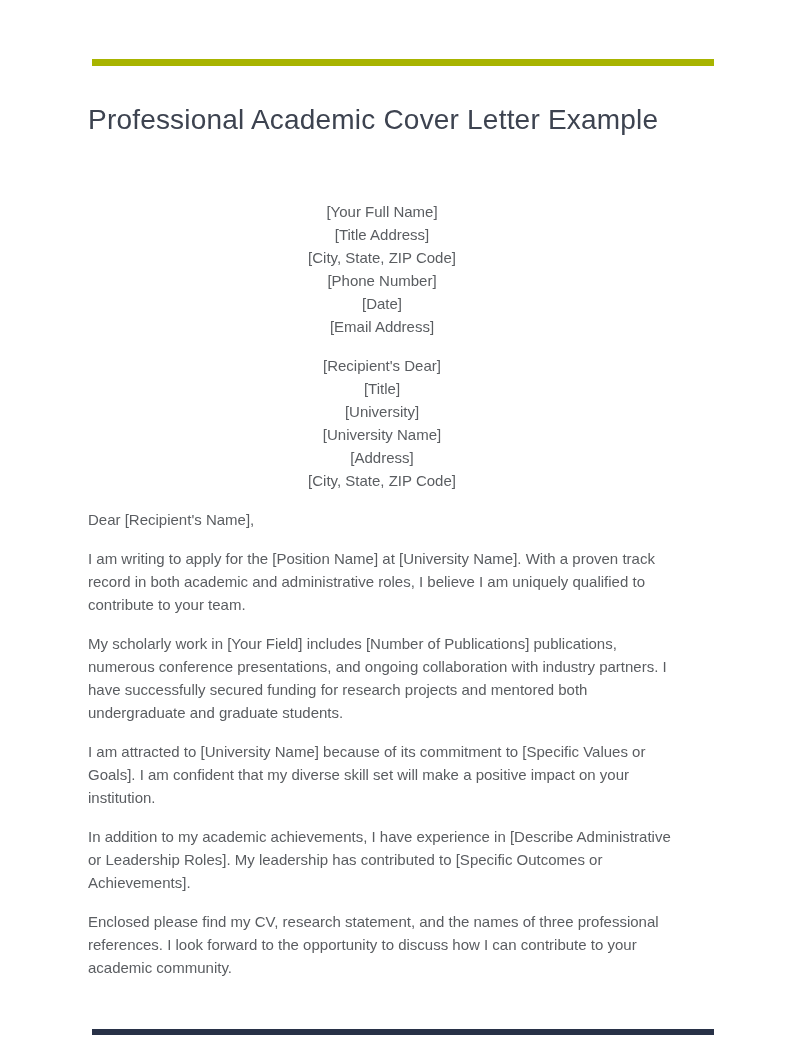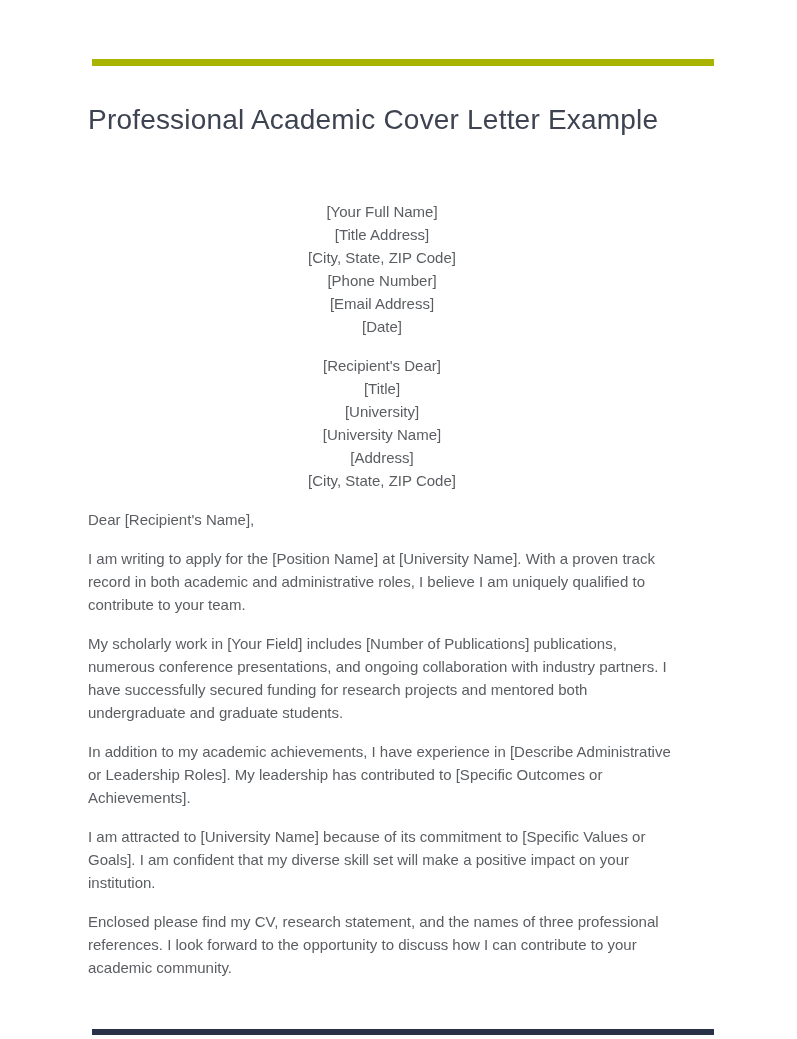--- a/index.html
+++ b/index.html
@@ -57,38 +57,38 @@
 
   <h1 class="doc-title">Professional Academic Cover Letter Example</h1>
 
   <div class="letter-body">
 
     <div class="addr-block">
       <div class="addr-line">[Your Full Name]</div>
       <div class="addr-line">[Title Address]</div>
       <div class="addr-line">[City, State, ZIP Code]</div>
       <div class="addr-line">[Phone Number]</div>
+      <div class="addr-line">[Date]</div>
       <div class="addr-line">[Email Address]</div>
-      <div class="addr-line">[Date]</div>
     </div>
 
     <div class="addr-block">
       <div class="addr-line">[Recipient's Dear]</div>
       <div class="addr-line">[Title]</div>
       <div class="addr-line">[University]</div>
       <div class="addr-line">[University Name]</div>
       <div class="addr-line">[Address]</div>
       <div class="addr-line">[City, State, ZIP Code]</div>
     </div>
 
     <p class="para">Dear [Recipient's Name],</p>
 
     <p class="para">I am writing to apply for the [Position Name] at [University Name]. With a proven track record in both academic and administrative roles, I believe I am uniquely qualified to contribute to your team.</p>
     <p class="para">My scholarly work in [Your Field] includes [Number of Publications] publications, numerous conference presentations, and ongoing collaboration with industry partners. I have successfully secured funding for research projects and mentored both undergraduate and graduate students.</p>
+    <p class="para">I am attracted to [University Name] because of its commitment to [Specific Values or Goals]. I am confident that my diverse skill set will make a positive impact on your institution.</p>
     <p class="para">In addition to my academic achievements, I have experience in [Describe Administrative or Leadership Roles]. My leadership has contributed to [Specific Outcomes or Achievements].</p>
-    <p class="para">I am attracted to [University Name] because of its commitment to [Specific Values or Goals]. I am confident that my diverse skill set will make a positive impact on your institution.</p>
     <p class="para">Enclosed please find my CV, research statement, and the names of three professional references. I look forward to the opportunity to discuss how I can contribute to your academic community.</p>
 
   </div>
 
   <div class="accent-bar bottom" style="background-color: rgb(40, 49, 71);"></div>
 
 </div>
 
 </body></html>

